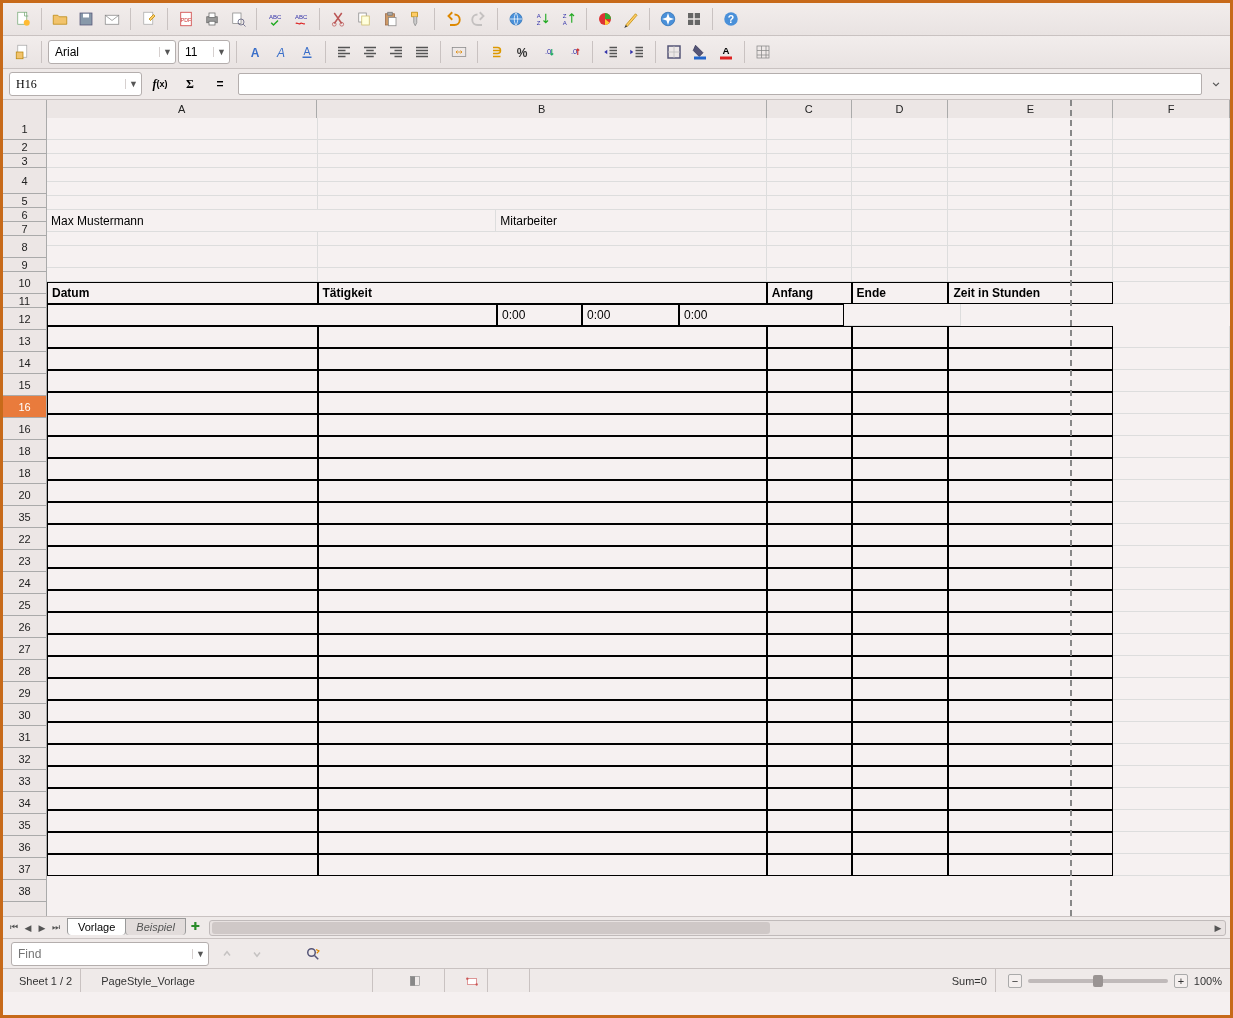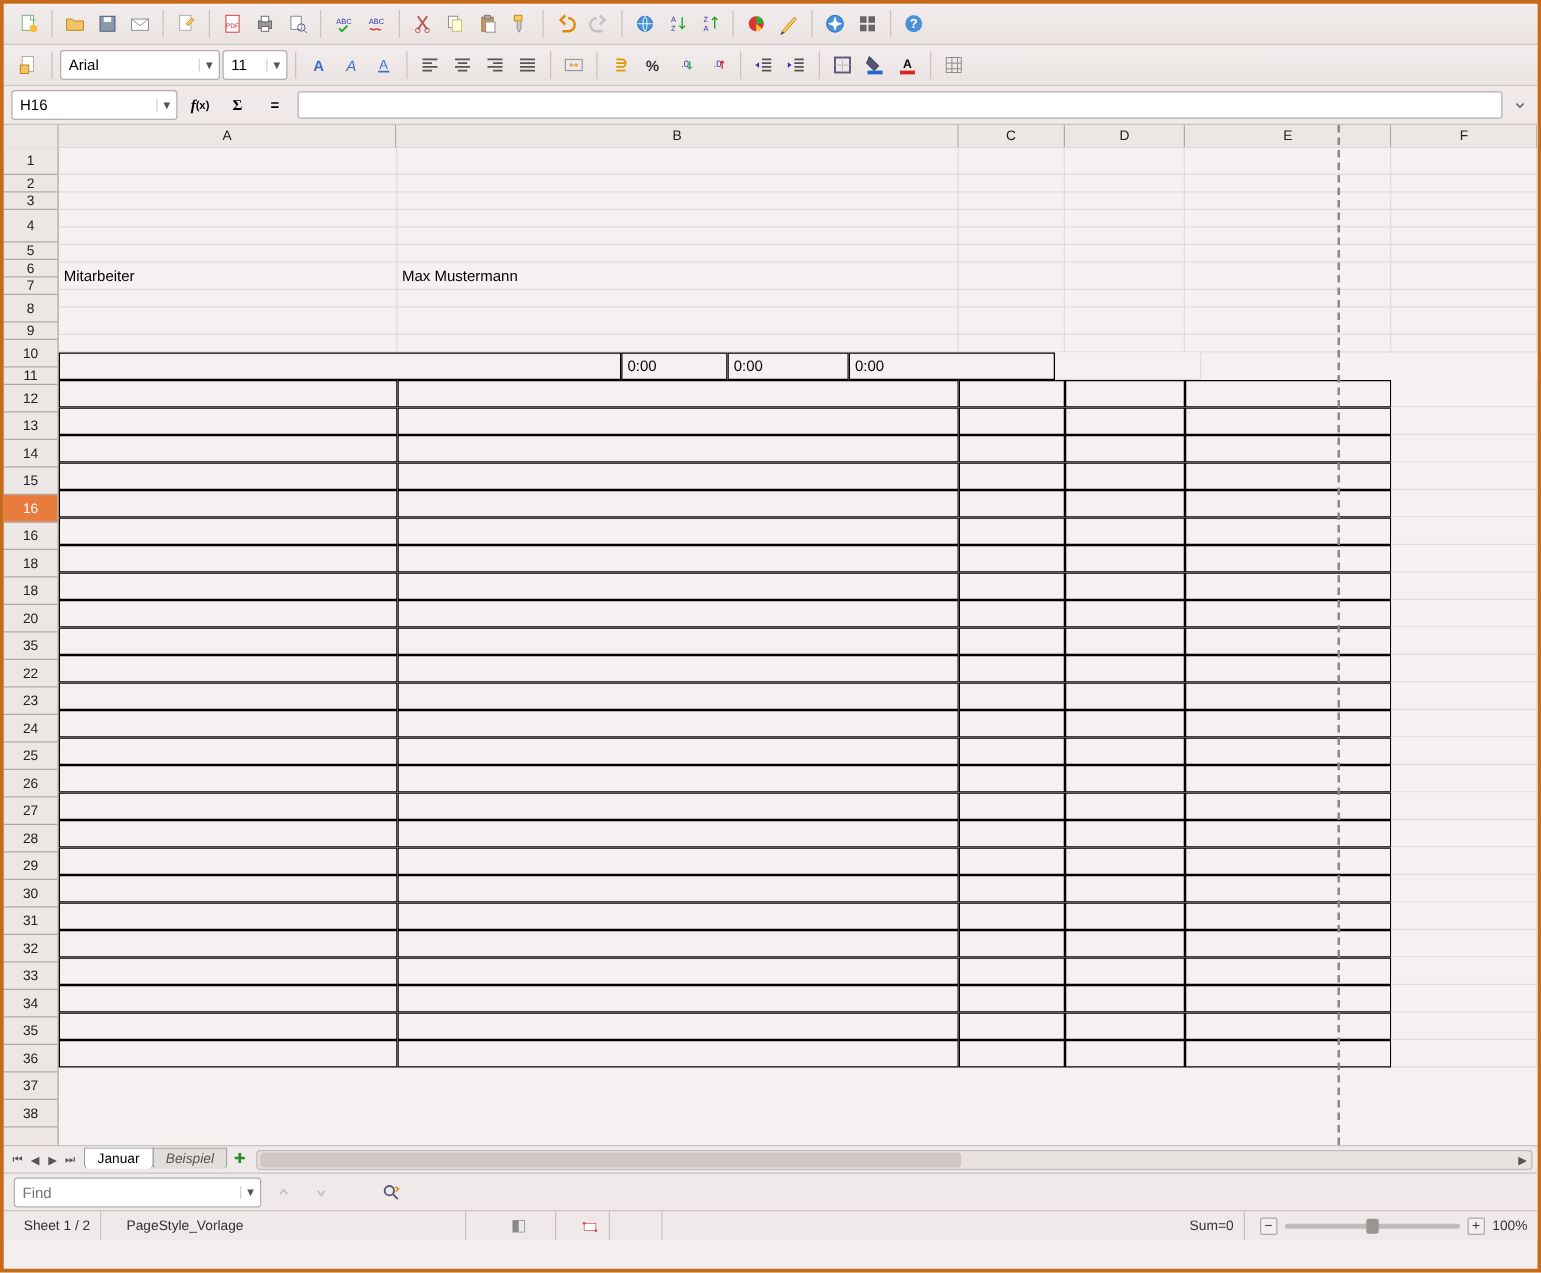--- a/index.html
+++ b/index.html
@@ -13,21 +13,21 @@
 .tbtn svg { width: 18px; height: 18px; }
 .drop { display: flex; align-items: center; height: 24px; border: 1px solid #b4aead; background: #fff; border-radius: 3px; }
 .drop input { border: none; outline: none; padding: 0 6px; font-size: 12px; height: 22px; background: transparent; }
 .drop .arrow { width: 16px; text-align: center; color: #555; font-size: 9px; border-left: 1px solid #d6d0cf; }
 .combo-font input { width: 110px; }
 .combo-size input { width: 34px; }
 
 
 .formula-bar { display: flex; align-items: center; padding: 3px 6px; gap: 6px; background: #efeae9; border-bottom: 1px solid #c9c2c1; }
 .name-box { }
-.name-box input { width: 115px; }
+.name-box input { width: 115px; font-family: Liberation Serif, serif; }
 .fx-btn { width: 24px; height: 22px; display: flex; align-items: center; justify-content: center; cursor: pointer; border-radius: 3px; font-weight: bold; font-style: italic; font-family: serif; }
 .fx-btn span{font-style:normal;font-family:sans-serif;}
 .formula-input { flex: 1; height: 22px; border: 1px solid #b4aead; background: #fff; border-radius: 2px; }
 
 
 .grid-wrap { position: relative; height: 816px; overflow: hidden; background: #f6f1f1; }
 .colhdr { position: absolute; top:0; left:0; right:0; height: 18px; display: flex; background: #ece6e5; border-bottom: 1px solid #aaa; }
 .corner { width: 44px; height: 18px; border-right: 1px solid #aaa; background: #ece6e5; }
 .ch { height: 18px; border-right: 1px solid #aaa; text-align: center; font-size: 11px; color: #222; line-height: 18px; background: #ece6e5; }
 .rowhdr { position: absolute; top: 18px; left: 0; width: 44px; bottom: 0; background: #ece6e5; border-right: 1px solid #aaa; }
@@ -483,22 +483,22 @@
     <div class="row small">
         <div class="cell" style="width:271px"></div>
         <div class="cell" style="width:450px"></div>
         <div class="cell" style="width:85px"></div>
         <div class="cell" style="width:97px"></div>
         <div class="cell" style="width:165px"></div>
         <div class="cell" style="width:117px"></div>
       </div>
 
     <div class="row">
+        <div class="cell" style="width:450px">Max Mustermann</div>
         <div class="cell" style="width:271px">Mitarbeiter</div>
-        <div class="cell" style="width:450px">Max Mustermann</div>
         <div class="cell" style="width:85px"></div>
         <div class="cell" style="width:97px"></div>
         <div class="cell" style="width:165px"></div>
         <div class="cell" style="width:117px"></div>
       </div>
 
     <div class="row small">
         <div class="cell" style="width:271px"></div>
         <div class="cell" style="width:450px"></div>
         <div class="cell" style="width:85px"></div>
@@ -516,20 +516,28 @@
       </div>
     <div class="row small">
         <div class="cell" style="width:271px"></div>
         <div class="cell" style="width:450px"></div>
         <div class="cell" style="width:85px"></div>
         <div class="cell" style="width:97px"></div>
         <div class="cell" style="width:165px"></div>
         <div class="cell" style="width:117px"></div>
       </div>
 
+    <div class="row hdr-row">
+      <div class="cell" style="width:271px">Datum</div>
+      <div class="cell" style="width:450px">Tätigkeit</div>
+      <div class="cell" style="width:85px">Anfang</div>
+      <div class="cell" style="width:97px">Ende</div>
+      <div class="cell" style="width:165px">Zeit in Stunden</div>
+      <div class="cell" style="width:117px;border:none;border-bottom:1px solid #ddd;border-right:1px solid #ddd"></div>
+    </div>
 
     <div class="row data-row">
       <div class="cell" style="width:450px"></div>
       <div class="cell" style="width:85px">0:00</div>
       <div class="cell" style="width:97px">0:00</div>
       <div class="cell" style="width:165px">0:00</div>
       <div class="cell" style="width:117px;border:none;border-bottom:1px solid #ddd;border-right:1px solid #ddd"></div>
     </div>
 
   <div class="row data-row">
@@ -736,21 +744,21 @@
   <div class="print-edge"></div>
 </div>
 
 <div class="tabstrip">
   <div class="tabnav">
     <div class="nav">⏮</div>
     <div class="nav">◀</div>
     <div class="nav">▶</div>
     <div class="nav">⏭</div>
   </div>
-  <div class="tab">Januar</div>
+  <div class="tab">Vorlage</div>
   <div class="tab inactive">Beispiel</div>
   <div class="tab add">✚</div>
   <div class="hscroll">
       <div class="ar l">◀</div>
       <div class="thumb"></div>
       <div class="ar r">▶</div>
     </div>
 </div>
 
 <div class="findbar">

